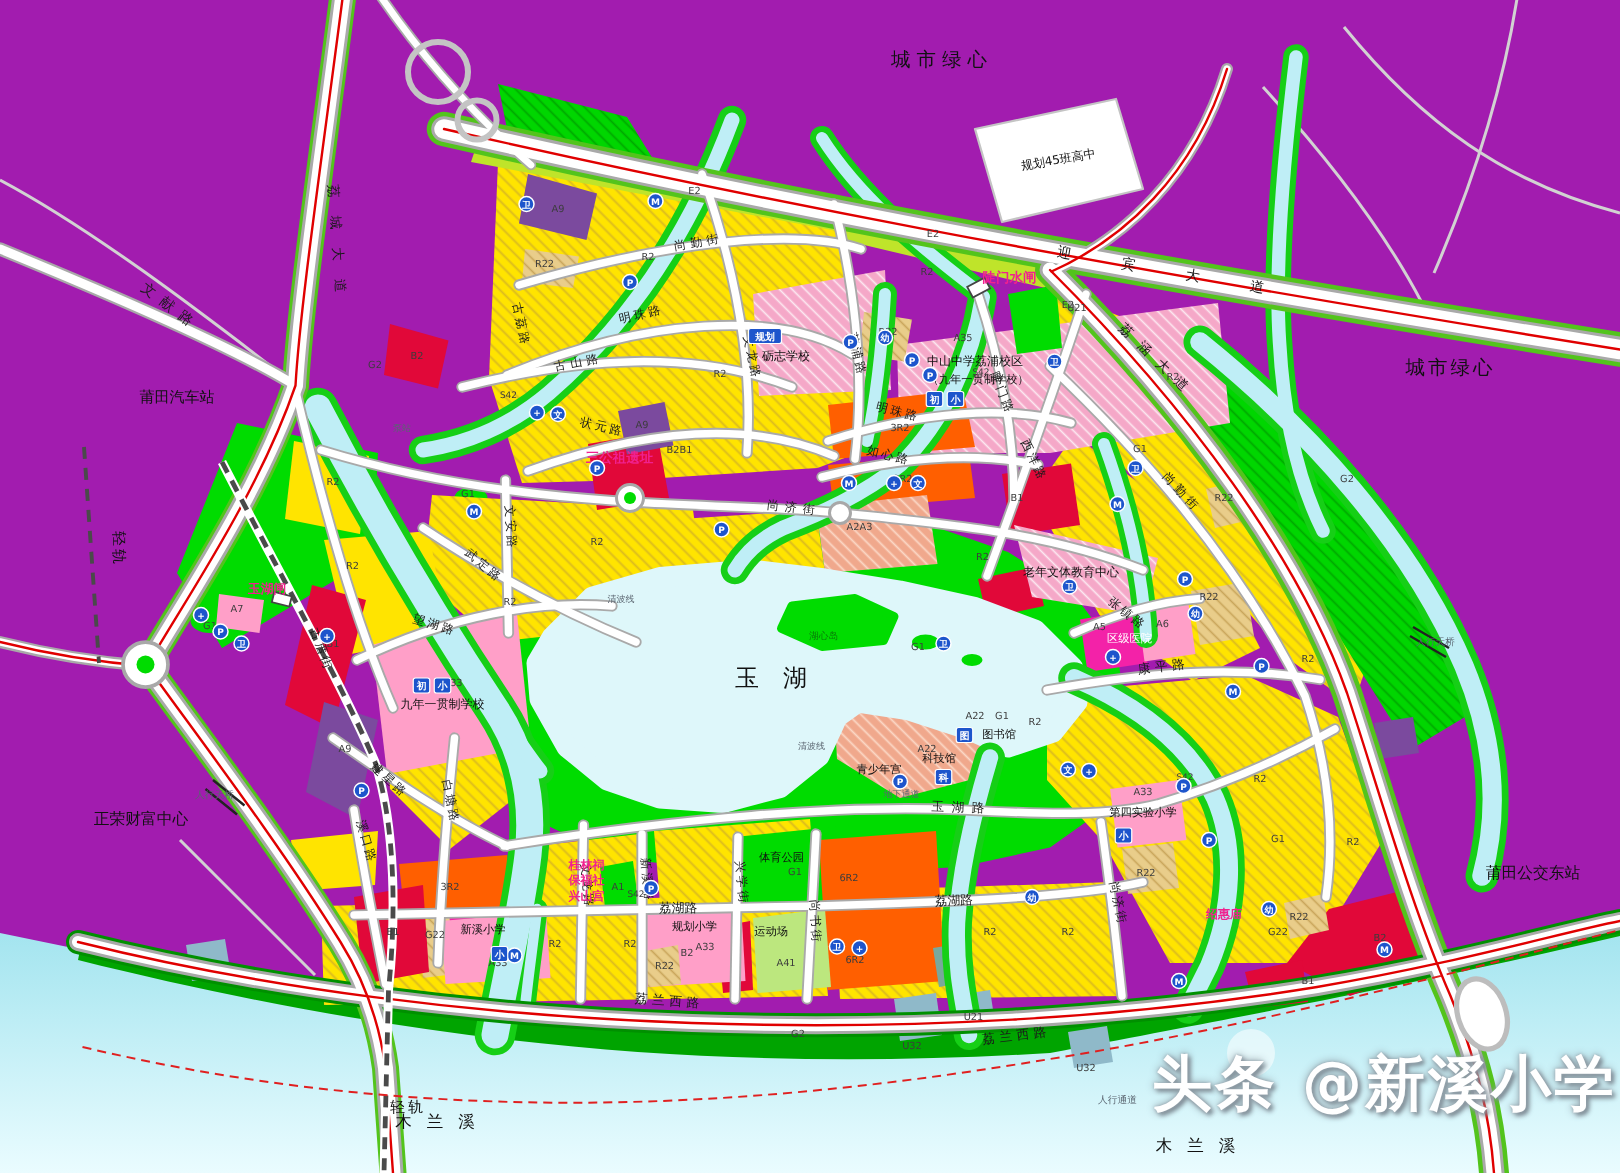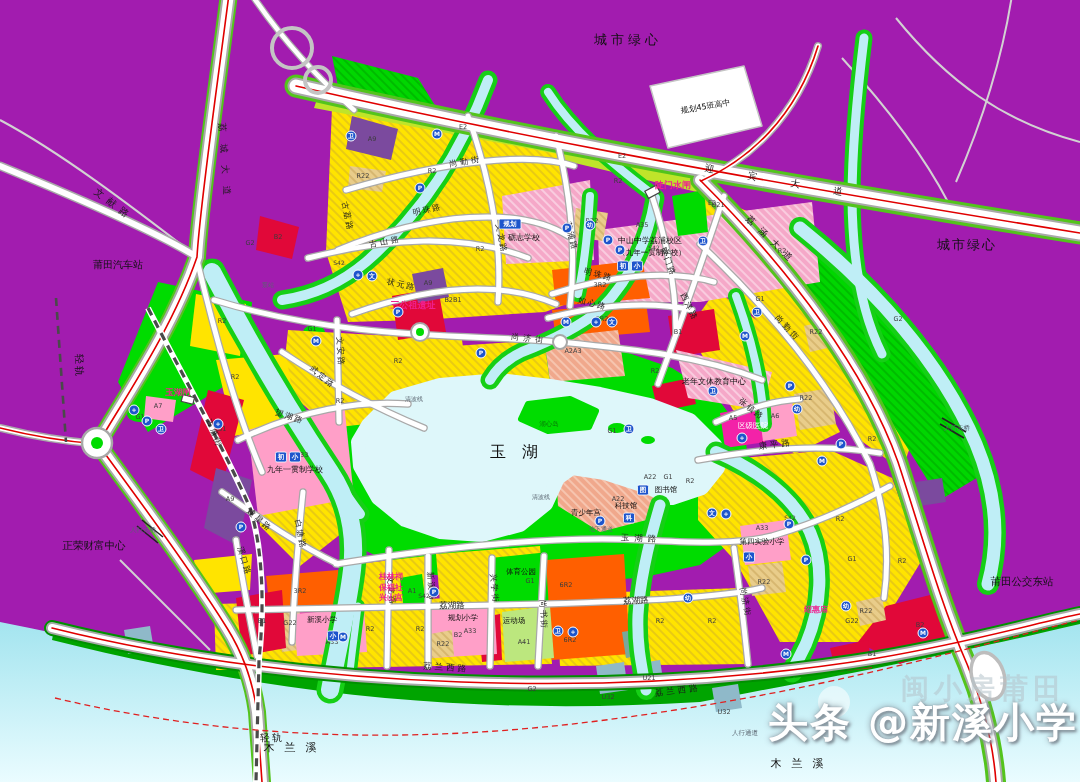--- a/index.html
+++ b/index.html
@@ -555,15 +555,14 @@
         <rect x="275.5" y="452" width="11" height="10" rx="1.5" fill="#1d55cc" stroke="#fff" stroke-width="0.8"></rect>
         <text x="281" y="459.4" font-size="6.5" fill="#fff" text-anchor="middle" font-weight="700">初</text>
         <rect x="289.5" y="452" width="11" height="10" rx="1.5" fill="#1d55cc" stroke="#fff" stroke-width="0.8"></rect>
         <text x="295" y="459.4" font-size="6.5" fill="#fff" text-anchor="middle" font-weight="700">小</text>
         <rect x="499" y="219" width="22" height="10" rx="1.5" fill="#1d55cc" stroke="#fff" stroke-width="0.8"></rect>
         <text x="510" y="226.4" font-size="6.5" fill="#fff" text-anchor="middle" font-weight="700">规划</text>
       </g>
 </svg>
 
 <div id="wm-logo"></div>
-<div id="wm-ghost">闽小房莆田</div>
 <div id="wm">头条 @新溪小学</div>
 </div>
 
 </body></html>

